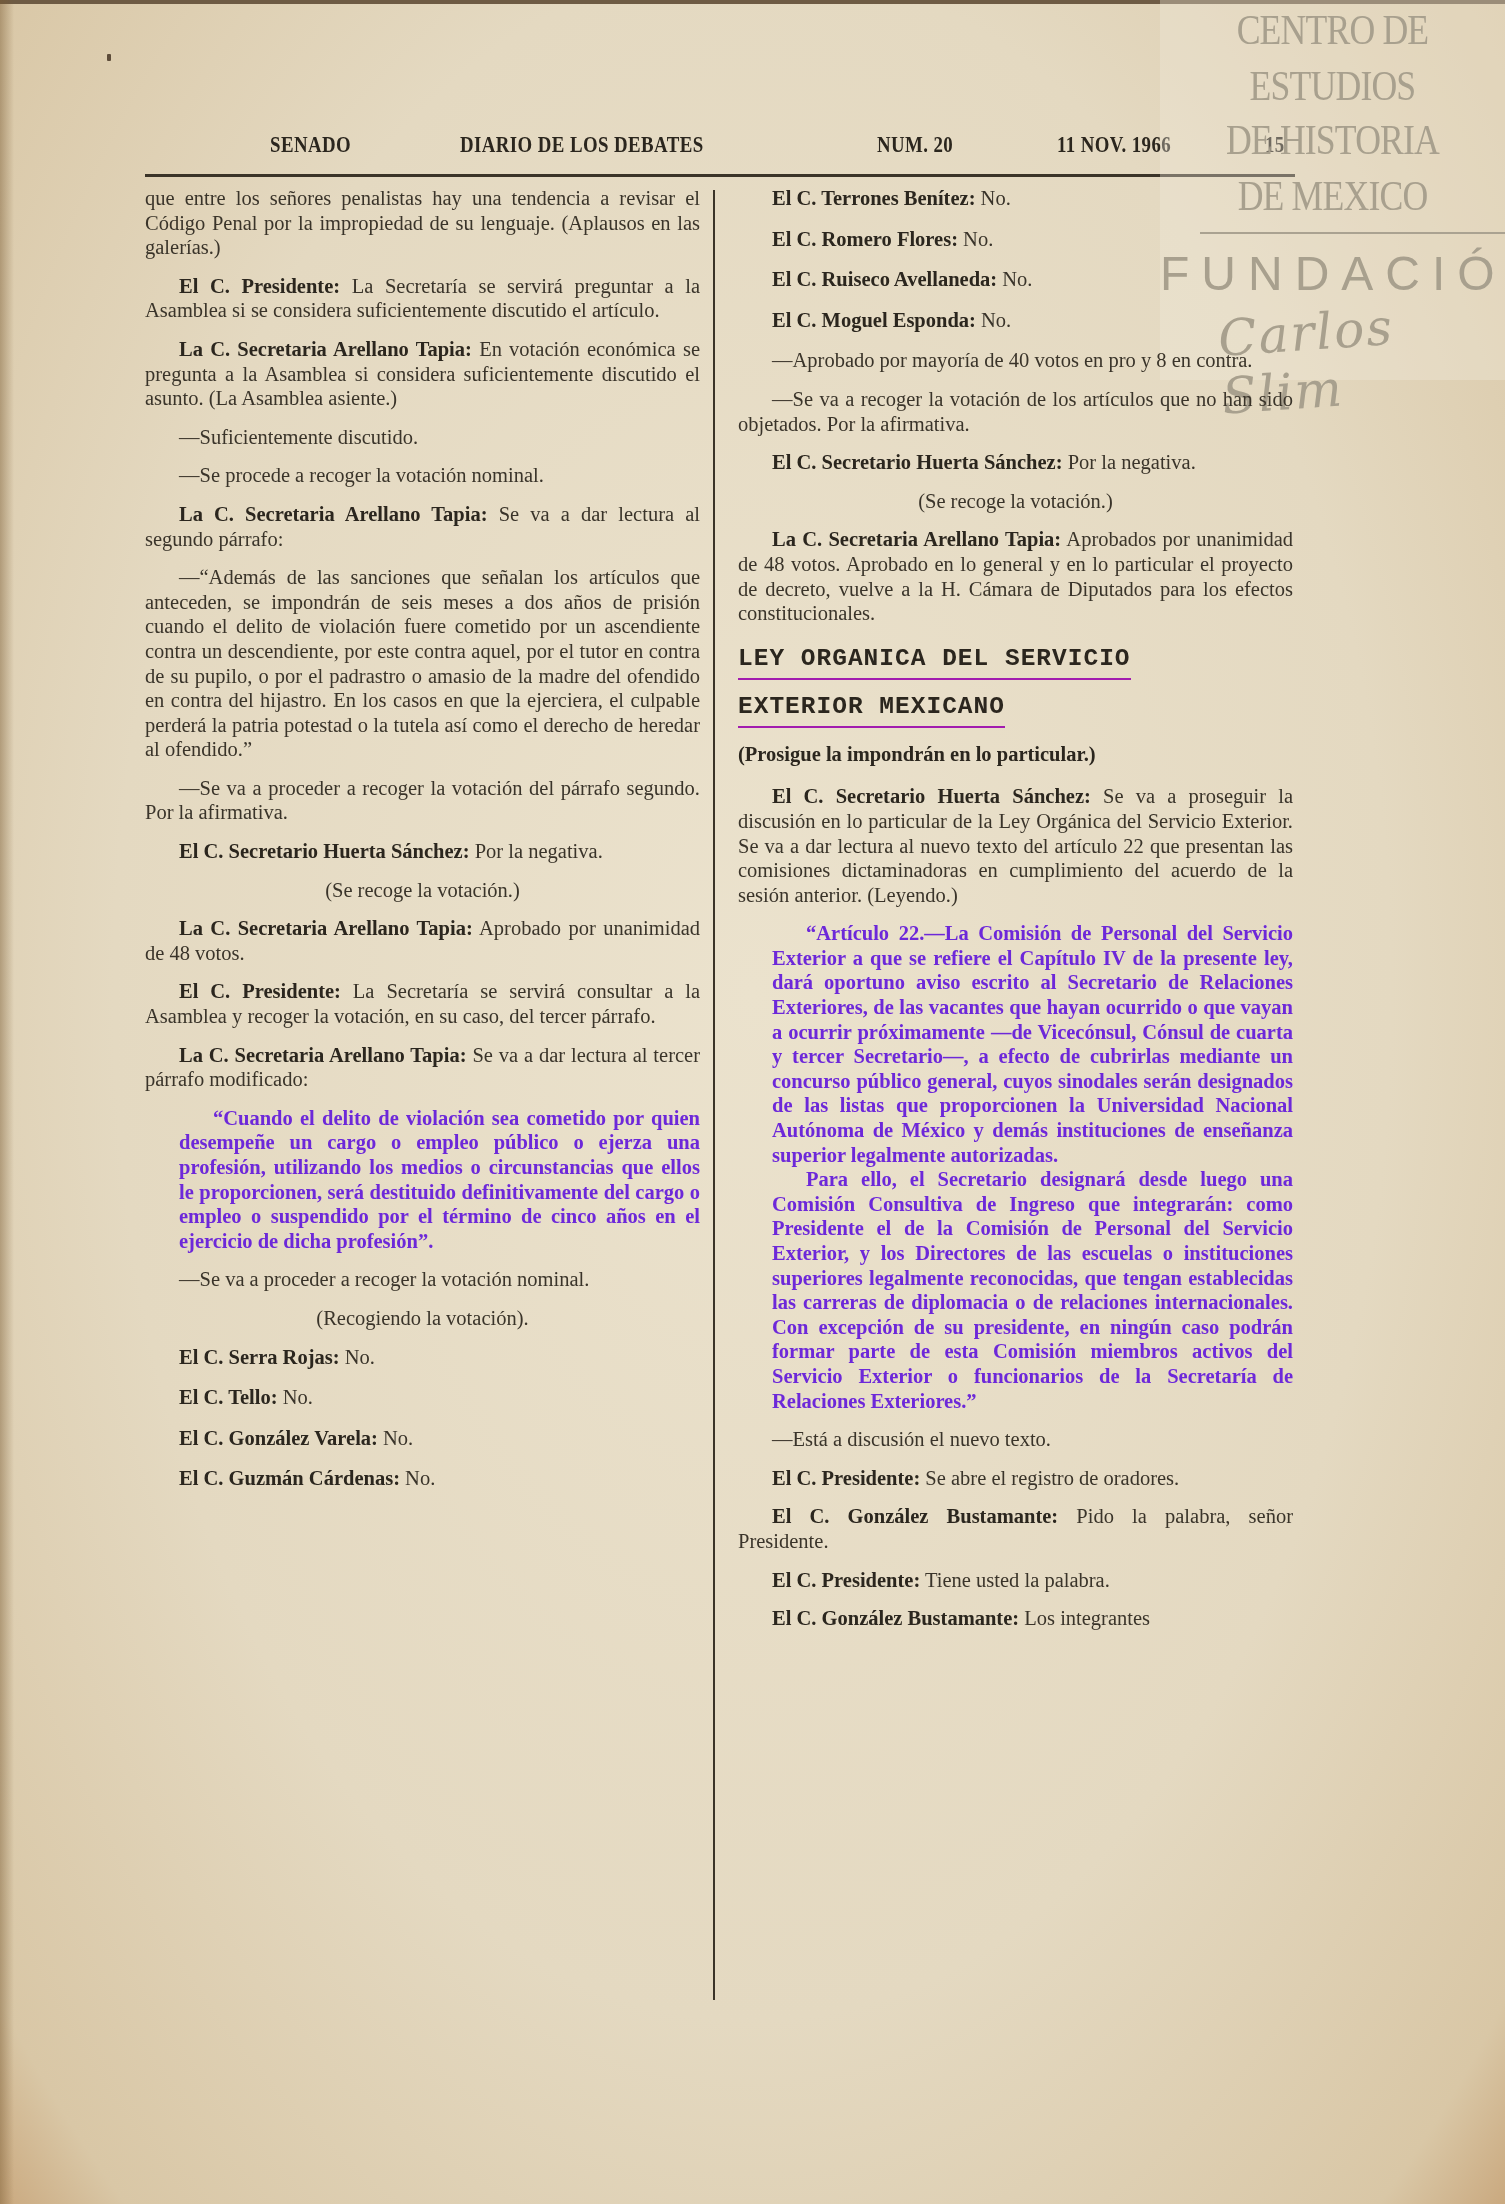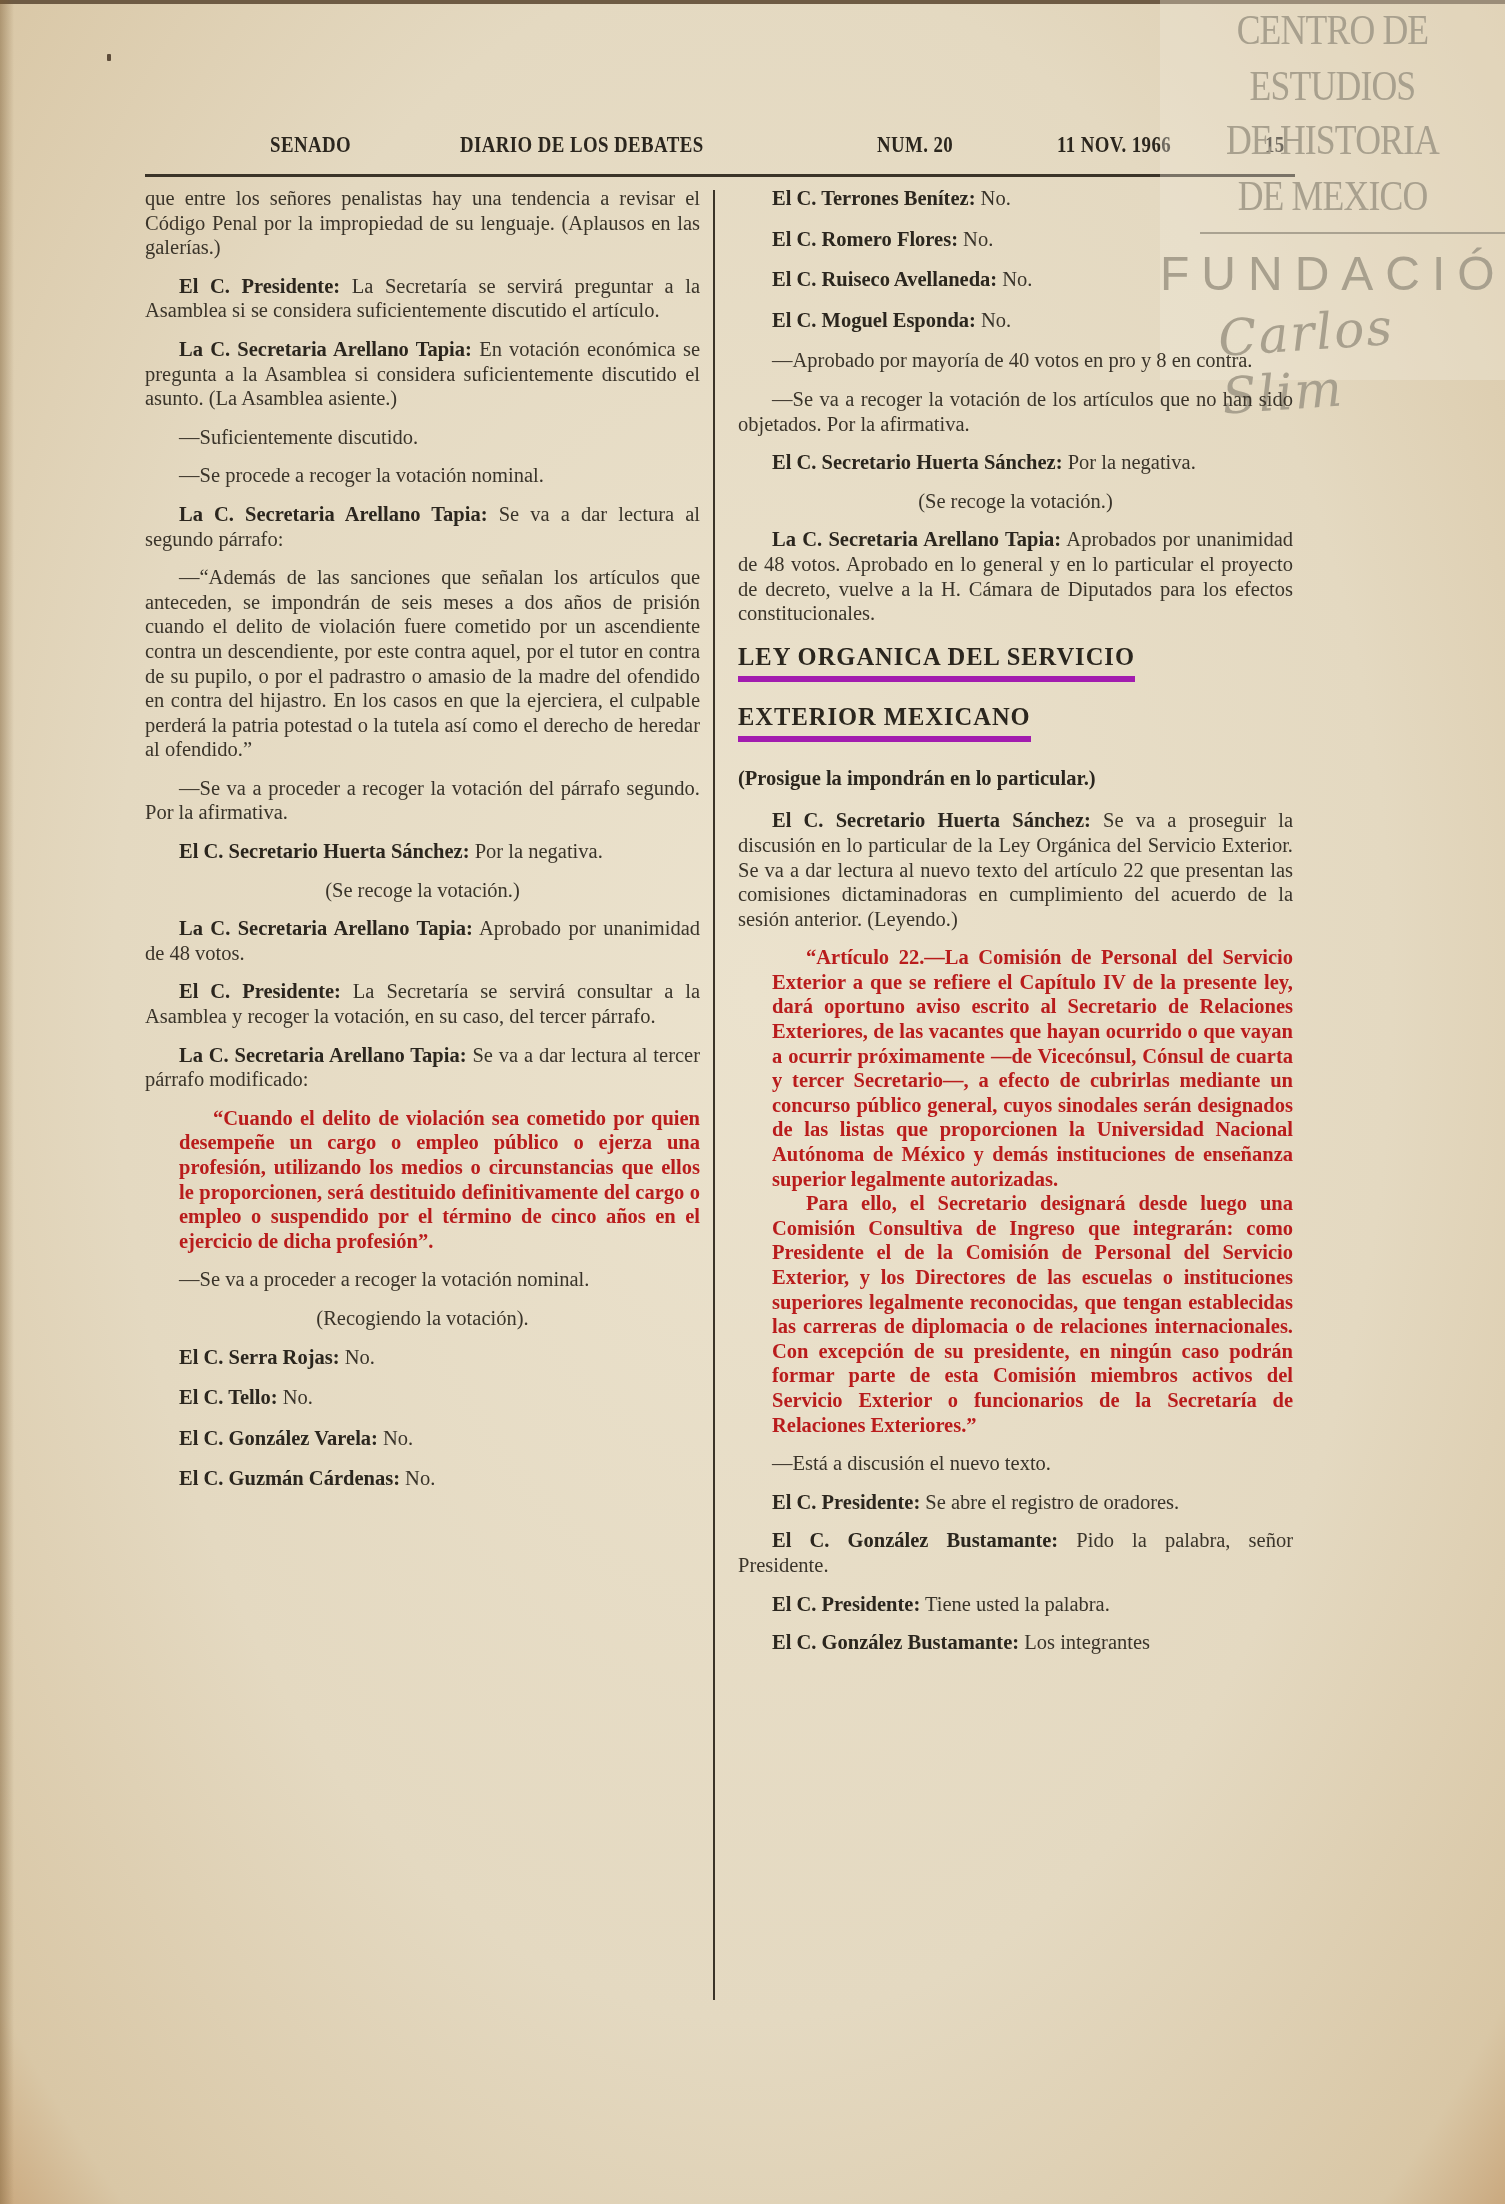--- a/index.html
+++ b/index.html
@@ -24,26 +24,26 @@
 
   .column { position: absolute; top: 186px; width: 555px; font-size: 20.5px; line-height: 24.6px; text-align: justify; }
   .col-left { left: 145px; }
   .col-right { left: 738px; }
   .col-divider { position: absolute; left: 713px; top: 190px; width: 2px; height: 1810px; background: #3b3428; }
 
   .p { margin: 0 0 14px 0; hyphens: manual; }
   .p.indent { text-indent: 34px; }
   .speaker { font-weight: bold; color: #2b261e; }
   .center { text-align: center; text-indent: 0 !important; }
-  .quote-bold { font-weight: bold; color: #b91c1c; padding-left: 34px; line-height: 24.6px; }
+  .quote-bold { font-weight: bold; color: #6d28d9; padding-left: 34px; line-height: 24.6px; }
   .quote-bold .first { display: block; text-indent: 34px; }
   .vote { margin: 0 0 16px 0; text-indent: 34px; }
 
   .section-title { font-weight: bold; font-size: 24.5px; letter-spacing: 1px; color: #2b261e; margin: 14px 0 6px 0; line-height: 34px; }
-  .section-title .line { display: inline-block; border-bottom: 6px solid #a21caf; padding-bottom: 2px; margin-bottom: 18px; }
+  .section-title .line { display: inline-block; border-bottom: 2px solid #a21caf; padding-bottom: 2px; margin-bottom: 8px; font-family: Liberation Mono, monospace; }
   .section-sub { font-weight: bold; font-size: 20.5px; color: #2b261e; margin: 4px 0 18px 0; }
 
   .watermark { position: absolute; left: 1160px; top: 0; width: 345px; height: 380px;
     background: rgba(240,235,222,0.35); color: #a8a08e; font-family: "Liberation Serif", serif; text-decoration: underline; }
   .wm-line { position: absolute; left: 0; width: 345px; text-align: center; font-size: 42px; line-height: 44px; letter-spacing: -1px; transform: scaleX(0.85); }
   .wm-1 { top: 8px; } .wm-2 { top: 64px; } .wm-3 { top: 118px; } .wm-4 { top: 174px; }
   .wm-rule { position: absolute; left: 40px; top: 232px; width: 305px; height: 2px; background: #aaa291; }
   .wm-fund { position: absolute; left: 0; top: 246px; width: 345px; text-align: center; font-family: "Liberation Sans", sans-serif; font-size: 48px; letter-spacing: 12px; }
   .wm-sig { position: absolute; left: 60px; top: 300px; font-family: "DejaVu Serif", serif; font-style: italic; font-size: 50px; letter-spacing: 2px; transform: rotate(-4deg); }
 </style>

